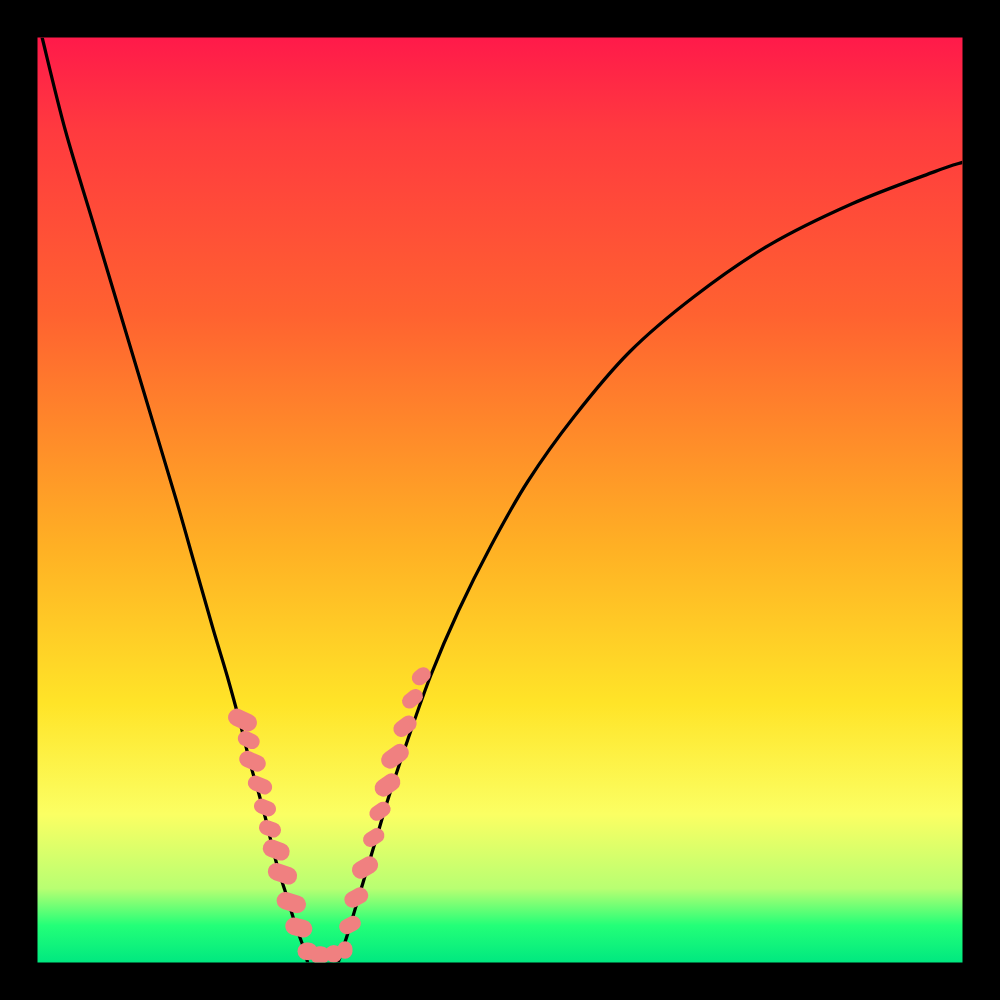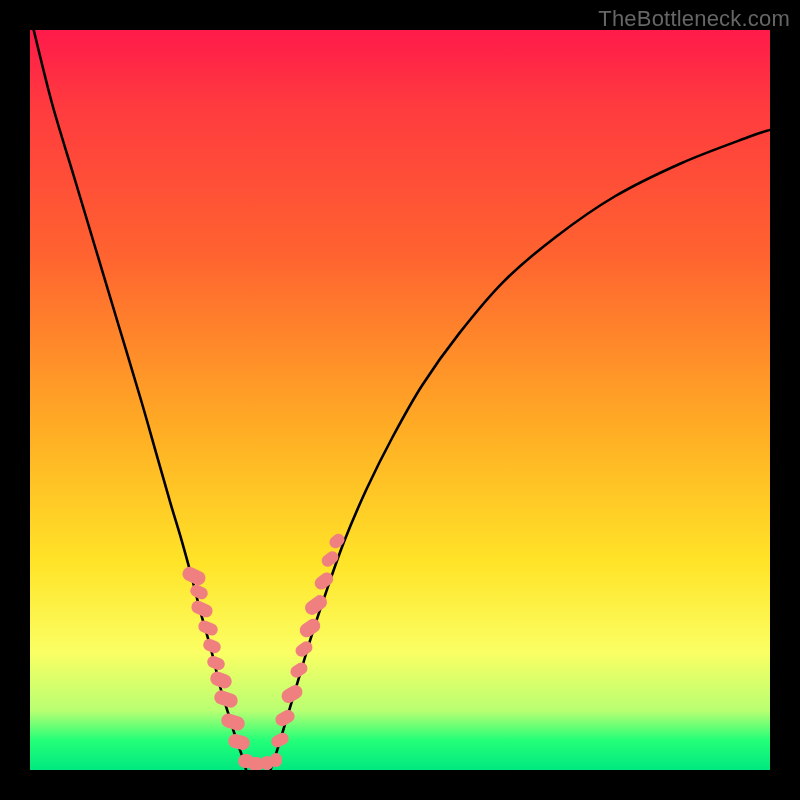--- a/index.html
+++ b/index.html
@@ -59,21 +59,20 @@
     position: absolute;
     background: #f08080;
     border-radius: 12px;
     transform: translate(-50%, -50%);
   }
 </style>
 </head>
 <body>
 
 <div class="outer">
-  <div class="watermark">TheBottleneck.com</div>
   <div class="plot">
     <svg class="curves" viewBox="0 0 740 740" preserveAspectRatio="none">
       <path id="curve-left" fill="none" stroke="#000" stroke-width="2.6" stroke-linecap="round" d="M 3.7,0 C 6.783333333333333,12.333333333333334 15.416666666666668,49.33333333333333 22.2,74 C 28.98333333333333,98.66666666666667 37,123.33333333333333 44.4,148 C 51.8,172.66666666666666 59.199999999999996,197.33333333333334 66.6,222 C 74,246.66666666666666 81.39999999999999,271.3333333333333 88.8,296 C 96.2,320.6666666666667 104.83333333333333,349.0333333333333 111,370 C 117.16666666666667,390.9666666666667 120.86666666666667,404.53333333333336 125.80000000000001,421.8 C 130.73333333333335,439.06666666666666 136.28333333333333,458.8 140.6,473.6 C 144.91666666666666,488.40000000000003 148,497.65000000000003 151.7,510.6 C 155.39999999999998,523.55 159.71666666666667,539.5833333333333 162.8,551.3 C 165.88333333333335,563.0166666666667 167.73333333333335,571.65 170.20000000000002,580.9 C 172.66666666666669,590.15 175.38,598.7833333333333 177.6,606.8 C 179.82,614.8166666666666 181.67000000000002,621.6 183.52,629 C 185.37,636.4 186.97333333333336,644.4166666666667 188.70000000000002,651.2 C 190.42666666666668,657.9833333333333 192.03,663.5333333333334 193.88,669.7 C 195.73,675.8666666666667 198.07333333333335,682.6500000000001 199.8,688.2 C 201.52666666666667,693.75 202.76000000000002,698.3133333333333 204.24,703 C 205.72,707.6866666666667 207.2,712.0033333333333 208.67999999999998,716.32 C 210.15999999999997,720.6366666666668 211.8866666666667,724.9533333333334 213.12000000000003,728.9 C 214.35333333333335,732.8466666666666 215.58666666666664,738.15 216.07999999999998,740"></path>
       <path id="curve-right" fill="none" stroke="#000" stroke-width="2.6" stroke-linecap="round" d="M 240.5,740 C 241.73333333333335,736.3 244.81666666666666,727.6666666666666 247.9,717.8 C 250.98333333333335,707.9333333333333 255.3,693.1333333333333 259,680.8 C 262.7,668.4666666666666 266.4,656.1333333333333 270.09999999999997,643.8 C 273.79999999999995,631.4666666666666 276.8833333333333,620.3666666666666 281.2,606.8 C 285.51666666666665,593.2333333333333 290.45,578.4333333333333 296,562.4 C 301.55,546.3666666666667 307.7166666666667,527.8666666666667 314.5,510.6 C 321.2833333333333,493.33333333333337 328.68333333333334,476.06666666666666 336.7,458.8 C 344.71666666666664,441.53333333333336 353.34999999999997,424.26666666666665 362.59999999999997,407 C 371.84999999999997,389.73333333333335 381.1,372.46666666666664 392.20000000000005,355.2 C 403.30000000000007,337.93333333333334 415.6333333333333,320.6666666666667 429.2,303.40000000000003 C 442.76666666666665,286.1333333333334 457.5666666666667,267.6333333333333 473.6,251.59999999999997 C 489.6333333333333,235.56666666666663 506.9,221.38333333333338 525.4,207.20000000000005 C 543.9,193.0166666666667 563.6333333333333,178.83333333333334 584.6,166.5 C 605.5666666666667,154.16666666666666 629,143.0666666666667 651.2,133.20000000000005 C 673.4000000000001,123.33333333333339 703,112.85000000000008 717.8,107.30000000000007 C 732.5999999999999,101.75000000000006 736.3,101.13333333333333 740,99.89999999999998"></path>
     </svg>
     <div id="markers-container">
         <div class="marker" style="left: 164.28px; top: 546.12px; width: 14px; height: 24px; transform: translate(-50%, -50%) rotate(-65deg);"></div>
         <div class="marker" style="left: 168.72px; top: 562.4px; width: 12px; height: 18px; transform: translate(-50%, -50%) rotate(-65deg);"></div>
         <div class="marker" style="left: 172.42px; top: 578.68px; width: 13px; height: 22px; transform: translate(-50%, -50%) rotate(-66deg);"></div>
         <div class="marker" style="left: 177.6px; top: 597.92px; width: 12px; height: 20px; transform: translate(-50%, -50%) rotate(-67deg);"></div>

